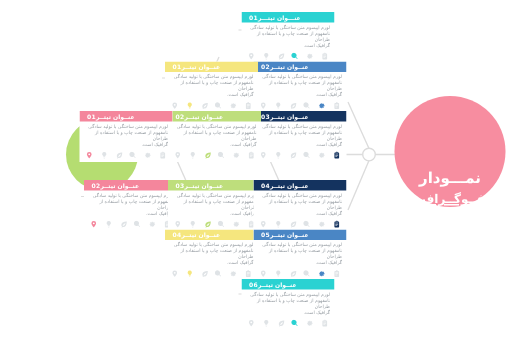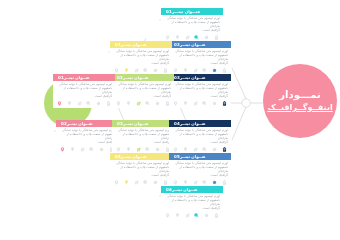--- a/index.html
+++ b/index.html
@@ -11,21 +11,21 @@
   }
   #stage{position:relative;width:340px;height:227px;background:#fff;}
 
   
   #skeleton{position:absolute;inset:0;width:340px;height:227px;}
 
   
   .end-circle{
     position:absolute;border-radius:50%;
     display:flex;flex-direction:column;
-    align-items:center;justify-content:center;
+    align-items:center;justify-content:flex-end;
     box-sizing:border-box;
   }
   #start-circle{
     left:44px;top:79px;width:48px;height:48px;
     background:#b5dd71;
   }
   #end-circle{
     left:263px;top:64px;width:74px;height:74px;
     background:#f78da0;
   }

